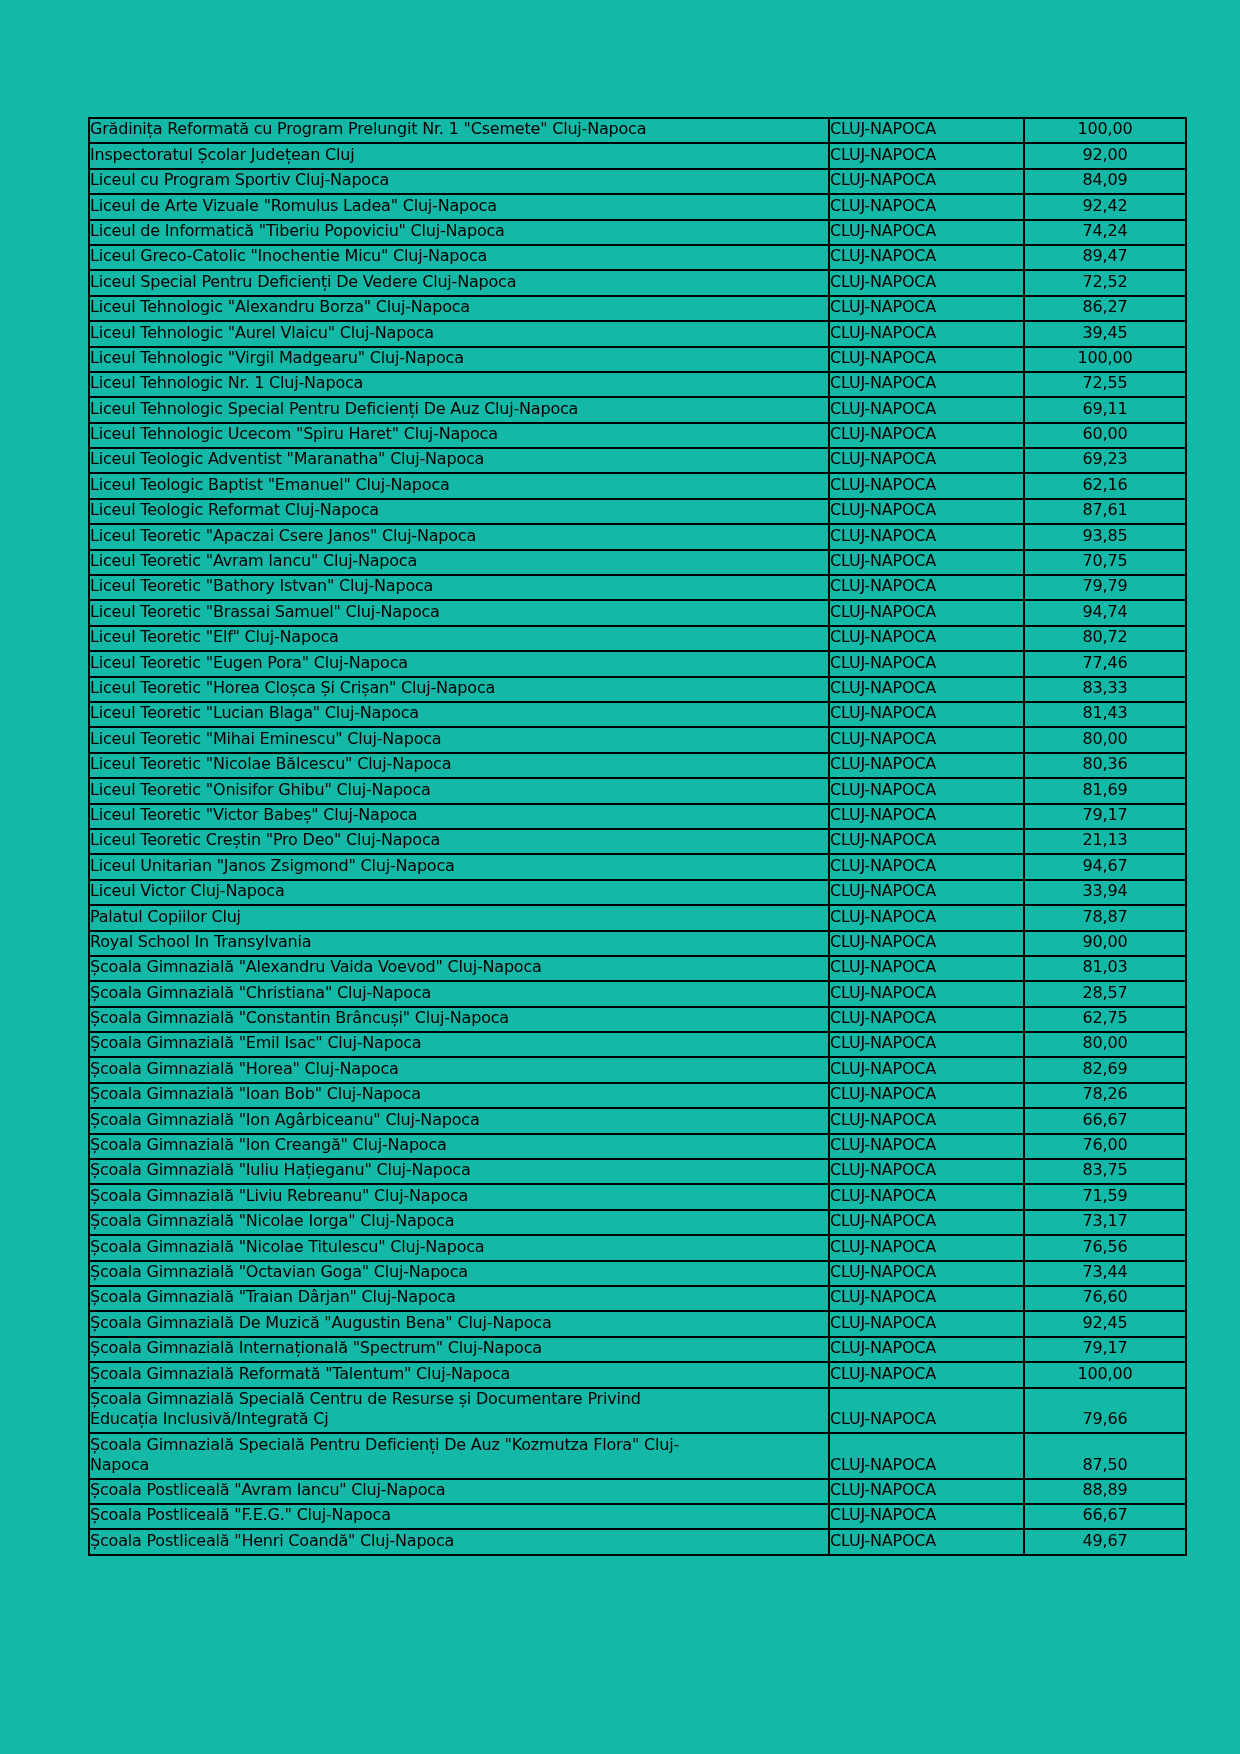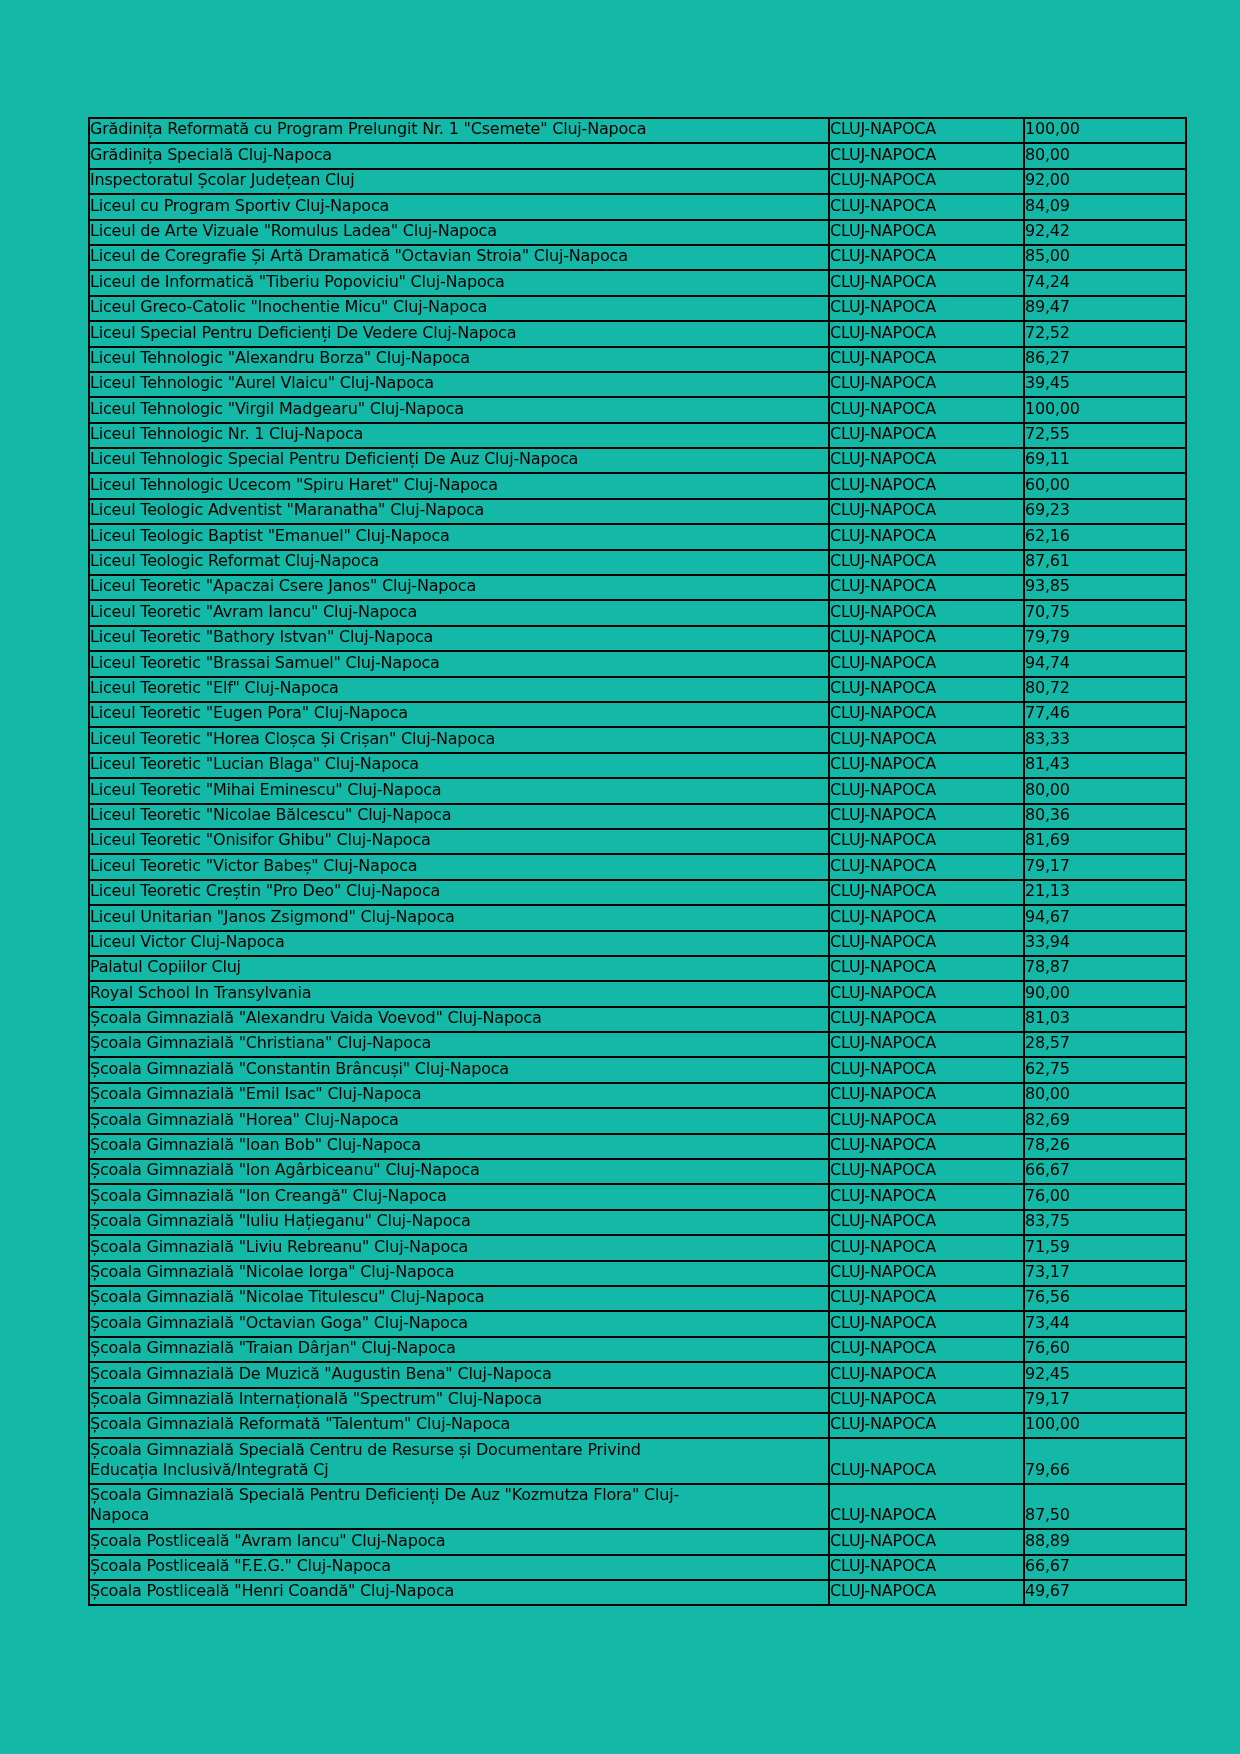--- a/index.html
+++ b/index.html
@@ -42,21 +42,21 @@
     white-space: nowrap;
   }
   td.td-school.wrap {
     white-space: pre-line;
   }
   td.td-county {
     padding-left: 9px;
     white-space: nowrap;
   }
   td.td-score {
-    text-align: left;
+    text-align: center;
     padding-right: 12px;
     white-space: nowrap;
   }
 </style>
 </head>
 <body>
 
 <div class="page">
   <table class="schools">
     <colgroup>
@@ -64,43 +64,33 @@
       <col style="width:195px">
       <col style="width:162px">
     </colgroup>
     <tbody>
         <tr>
           <td class="td-school">Grădinița Reformată cu Program Prelungit Nr. 1 "Csemete" Cluj-Napoca</td>
           <td class="td-county">CLUJ-NAPOCA</td>
           <td class="td-score">100,00</td>
         </tr>
         <tr>
-          <td class="td-school">Grădinița Specială Cluj-Napoca</td>
-          <td class="td-county">CLUJ-NAPOCA</td>
-          <td class="td-score">80,00</td>
-        </tr>
-        <tr>
           <td class="td-school">Inspectoratul Școlar Județean Cluj</td>
           <td class="td-county">CLUJ-NAPOCA</td>
           <td class="td-score">92,00</td>
         </tr>
         <tr>
           <td class="td-school">Liceul cu Program Sportiv Cluj-Napoca</td>
           <td class="td-county">CLUJ-NAPOCA</td>
           <td class="td-score">84,09</td>
         </tr>
         <tr>
           <td class="td-school">Liceul de Arte Vizuale "Romulus Ladea" Cluj-Napoca</td>
           <td class="td-county">CLUJ-NAPOCA</td>
           <td class="td-score">92,42</td>
-        </tr>
-        <tr>
-          <td class="td-school">Liceul de Coregrafie Și Artă Dramatică "Octavian Stroia" Cluj-Napoca</td>
-          <td class="td-county">CLUJ-NAPOCA</td>
-          <td class="td-score">85,00</td>
         </tr>
         <tr>
           <td class="td-school">Liceul de Informatică "Tiberiu Popoviciu" Cluj-Napoca</td>
           <td class="td-county">CLUJ-NAPOCA</td>
           <td class="td-score">74,24</td>
         </tr>
         <tr>
           <td class="td-school">Liceul Greco-Catolic "Inochentie Micu" Cluj-Napoca</td>
           <td class="td-county">CLUJ-NAPOCA</td>
           <td class="td-score">89,47</td>

